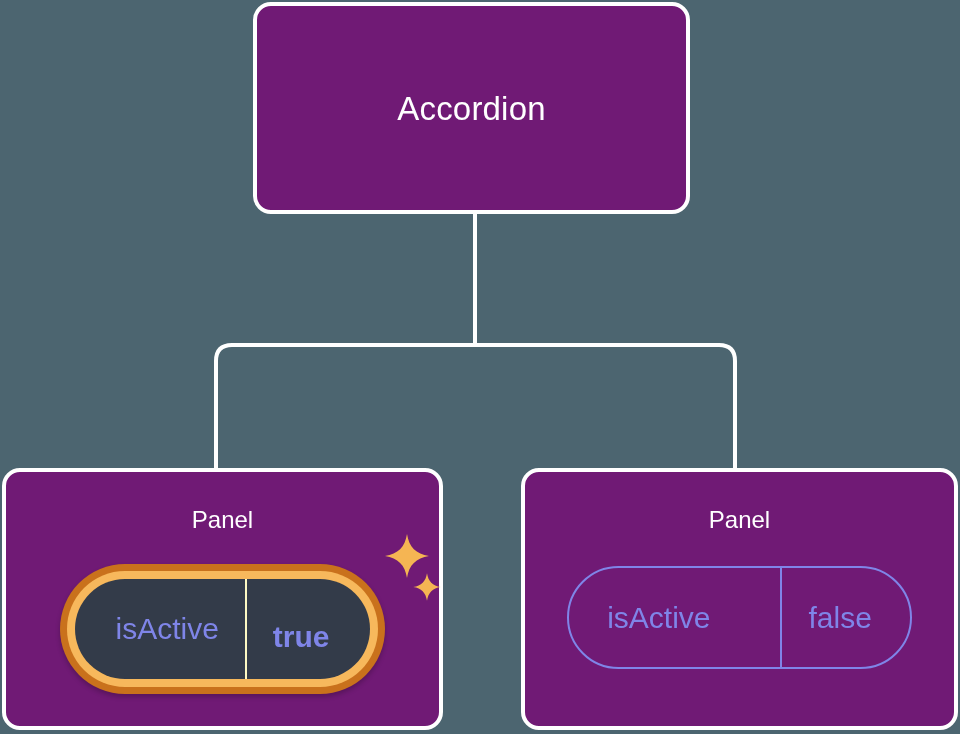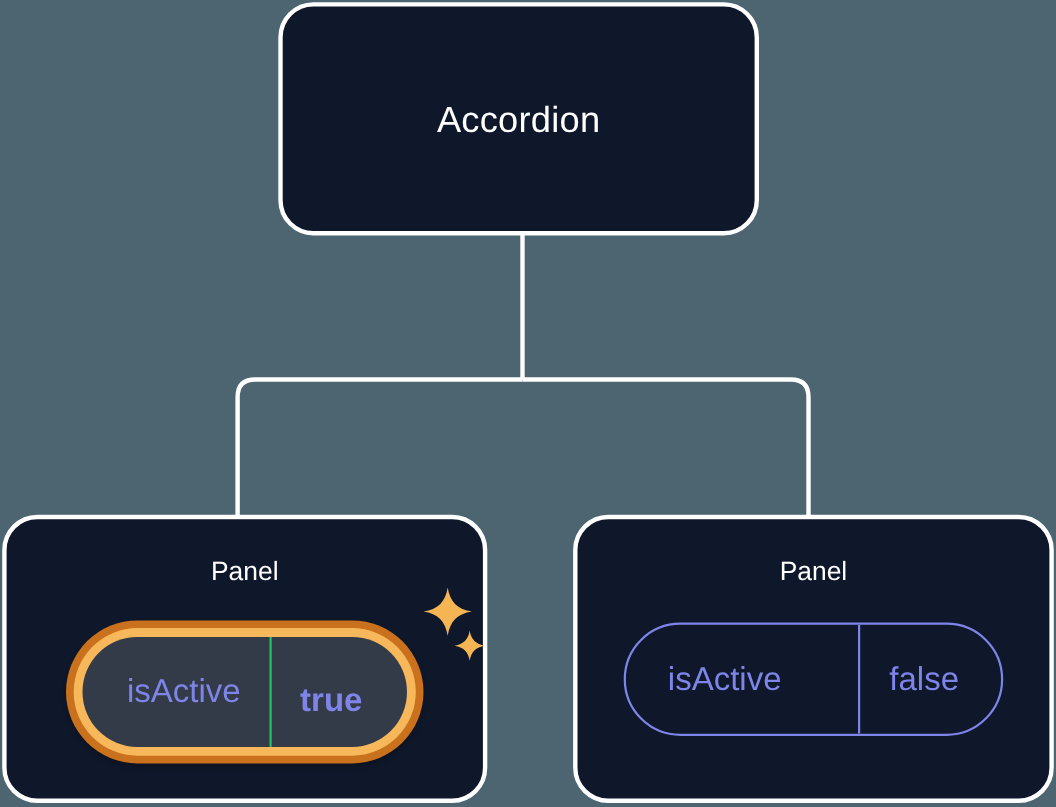--- a/index.html
+++ b/index.html
@@ -23,23 +23,23 @@
   #connectors {
     position: absolute;
     left: 0; top: 0;
     width: 960px; height: 734px;
     pointer-events: none;
   }
 
   
   .node {
     position: absolute;
-    background: #0f172a;
+    background: #701a75;
     border: 4px solid #ffffff;
-    border-radius: 32px;
+    border-radius: 18px;
     box-sizing: border-box;
     display: flex;
     flex-direction: column;
     align-items: center;
   }
 
   
   #node-accordion {
     left: 253px;
     top: 2px;
@@ -125,21 +125,21 @@
   .pill-highlight-inner {
     background: #333b49;
     border-radius: 999px;
     height: 100px;
     display: flex;
     align-items: stretch;
   }
   .pill-highlight-inner .pill-key   { padding: 0 26px 0 40px; }
   .pill-highlight-inner .pill-value {
     padding: 16px 40px 0 26px;
-    border-left: 2px solid #22c55e;
+    border-left: 2px solid #fef9c3;
     font-weight: bold;
     color: #7f85e8;
   }
 
   
   .sparkle {
     position: absolute;
     pointer-events: none;
   }
   #sparkle-large { left: 383px; top: 532px; }

